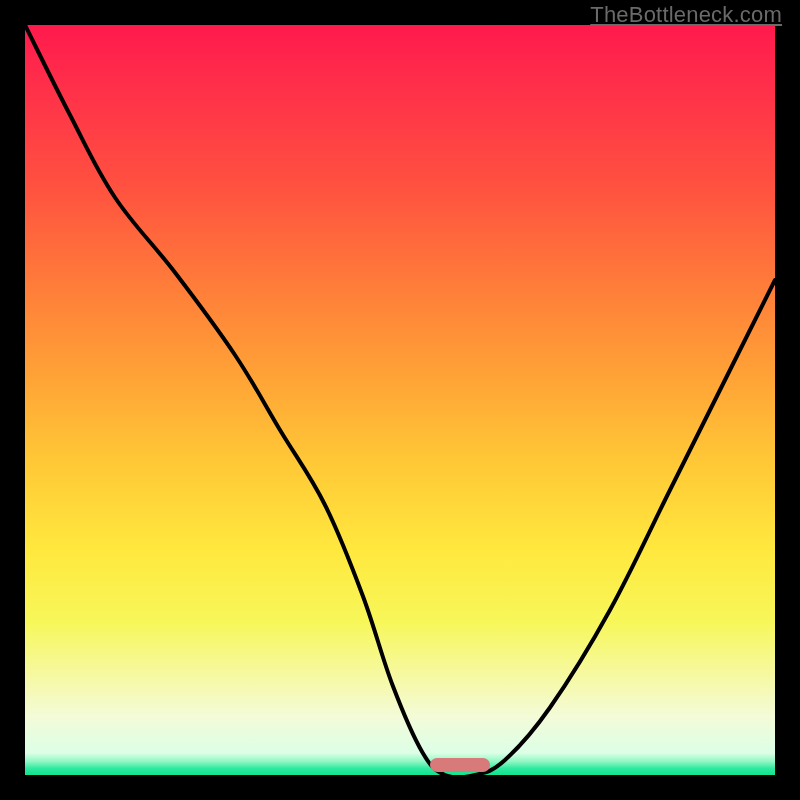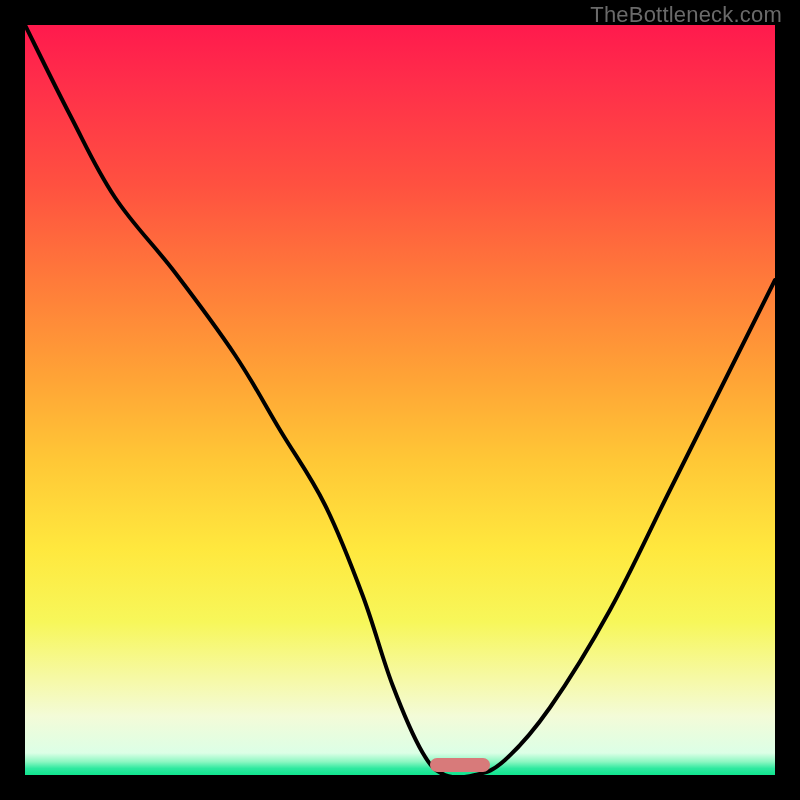--- a/index.html
+++ b/index.html
@@ -96,15 +96,15 @@
     </div>
 
     <svg class="curve-svg" viewBox="0 0 750 750" preserveAspectRatio="none">
       <path id="curve-path" fill="none" stroke="#000000" stroke-width="4" stroke-linecap="round" d="M 0,0 C 8.1,16.2 28.8,58.95 45,90 C 61.2,121.05 71.1,144.15 90,172.5 C 108.9,200.85 128.4,219.14999999999995 150,247.49999999999994 C 171.6,275.8499999999999 191.10000000000002,301.6499999999999 210.00000000000003,329.99999999999994 C 228.90000000000003,358.34999999999997 238.80000000000004,378 255.00000000000003,405 C 271.20000000000005,432 285.15,450.3 300,480 C 314.85,509.7 325.35,537.6 337.5,570 C 349.65,602.4 356.7,631.65 367.5,660 C 378.3,688.35 388.05,711.3 397.5,727.5 C 406.95,743.7 410.55000000000007,745.95 420.00000000000006,750 C 429.45000000000005,754.05 439.2,752.7 450,750 C 460.8,747.3 466.5,747.15 480,735 C 493.5,722.85 506.1,709.5 525,682.5 C 543.9,655.5 563.4,624.15 585,585 C 606.6,545.85 623.4,508.2 645,465 C 666.6,421.8 686.1,382.8 705,345 C 723.9,307.2 741.9,271.2 750,255"></path>
     </svg>
 
     <div id="marker" class="marker" style="width: 60px; left: 405px; bottom: 3px; background: rgb(216, 122, 122);"></div>
 
   </div>
 
-  <div class="watermark" style="top:2px; right:18px;">TheBottleneck.com</div>
+  <div class="watermark" style="top:2px; right:18px;text-decoration:underline;">TheBottleneck.com</div>
 
 </div>
 
 </body></html>

